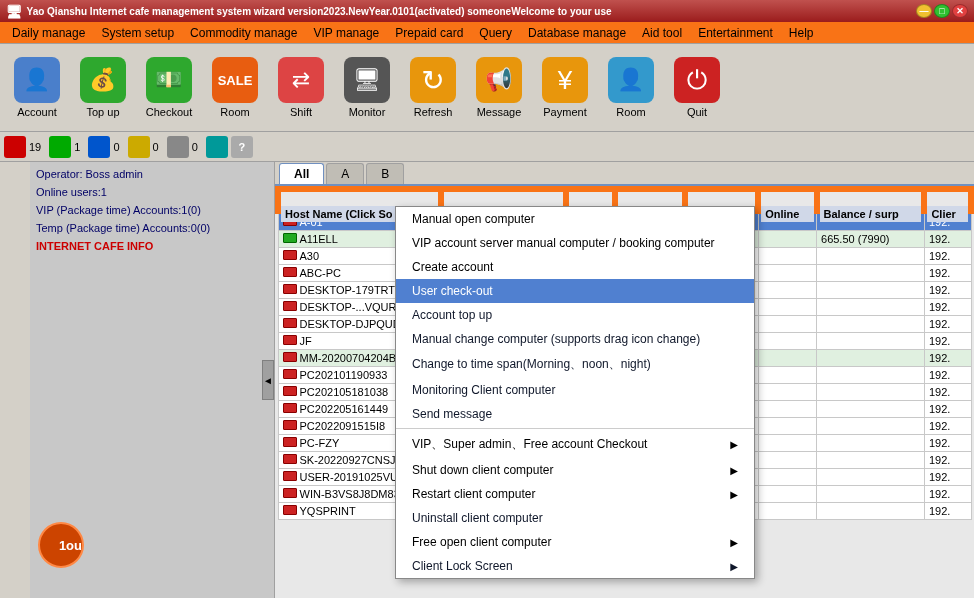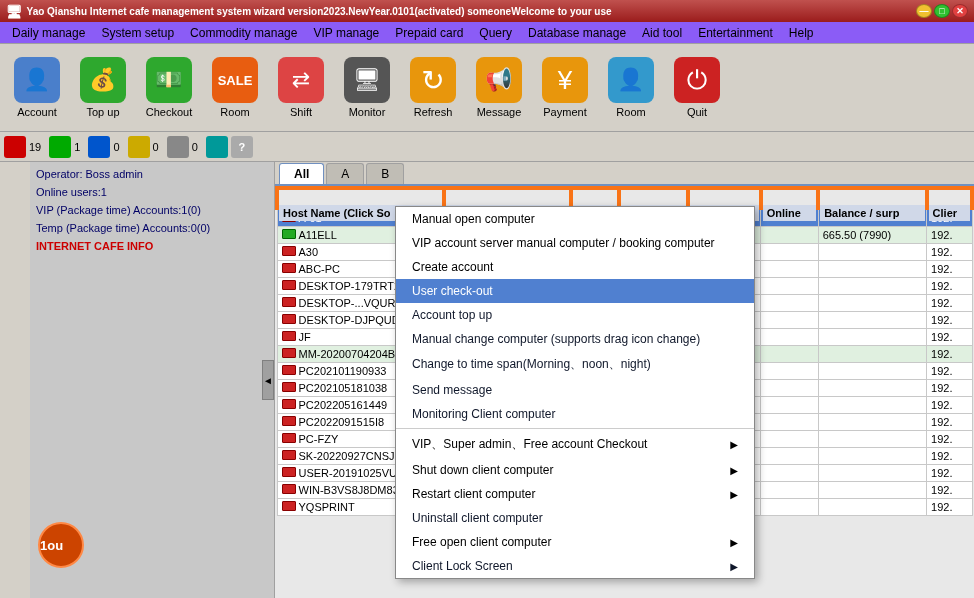--- a/index.html
+++ b/index.html
@@ -24,21 +24,21 @@
       border: 1px solid rgba(0,0,0,0.3);
       display: flex; align-items: center; justify-content: center;
       font-size: 9px; cursor: pointer; font-weight: bold;
     }
     .title-btn-min { background: #f0c030; }
     .title-btn-max { background: #30c030; }
     .title-btn-close { background: #e04040; }
 
     
     #menu-bar {
-      background: #8b5cf6;
+      background: #f97316;
       height: 22px;
       display: flex;
       align-items: center;
       padding: 0 4px;
       border-bottom: 1px solid #a0a0a0;
     }
     .menu-item {
       padding: 2px 8px;
       cursor: pointer;
       font-size: 12px;
@@ -172,21 +172,21 @@
       overflow: auto;
       position: relative;
     }
     #computer-table {
       width: 100%;
       border-collapse: collapse;
       font-size: 11px;
     }
     #computer-table th {
       background: #d0d8e8;
-      border: 4px solid #f97316;
+      border: 6px solid #f97316;
       padding: 2px 4px;
       text-align: left;
       font-weight: bold;
       white-space: nowrap;
       position: sticky;
       top: 17px;
     }
     #computer-table td {
       border: 1px solid #c8c8c8;
       padding: 2px 4px;
@@ -228,21 +228,21 @@
     .ctx-arrow { font-size: 10px; }
 
     
     #avatar {
       position: absolute;
       left: 8px;
       bottom: 30px;
       width: 46px; height: 46px;
       background: #cc4400;
       border-radius: 50%;
-      display: flex; align-items: center; justify-content: flex-start;
+      display: flex; align-items: center; justify-content: flex-end;
       color: white; font-size: 13px; font-weight: bold;
       border: 2px solid #ff8844;
     }
   </style>
 </head>
 <body>
 
 <div id="title-bar">
   <div id="title-bar-left">
     <span style="font-size:13px;">🖥</span>
@@ -616,24 +616,24 @@
           <div class="ctx-item disabled">
             <span>Account top up</span>
           </div>
           <div class="ctx-item disabled">
             <span>Manual change computer (supports drag icon change)</span>
           </div>
           <div class="ctx-item disabled">
             <span>Change to time span(Morning、noon、night)</span>
           </div>
           <div class="ctx-item disabled">
+            <span>Monitoring Client computer</span>
+          </div>
+          <div class="ctx-item disabled">
             <span>Send message</span>
-          </div>
-          <div class="ctx-item disabled">
-            <span>Monitoring Client computer</span>
           </div>
           <div class="ctx-separator"></div>
           <div class="ctx-item">
             <span>VIP、Super admin、Free account Checkout</span>
             <span class="ctx-arrow">▶</span>
           </div>
           <div class="ctx-item">
             <span>Shut down client computer</span>
             <span class="ctx-arrow">▶</span>
           </div>

